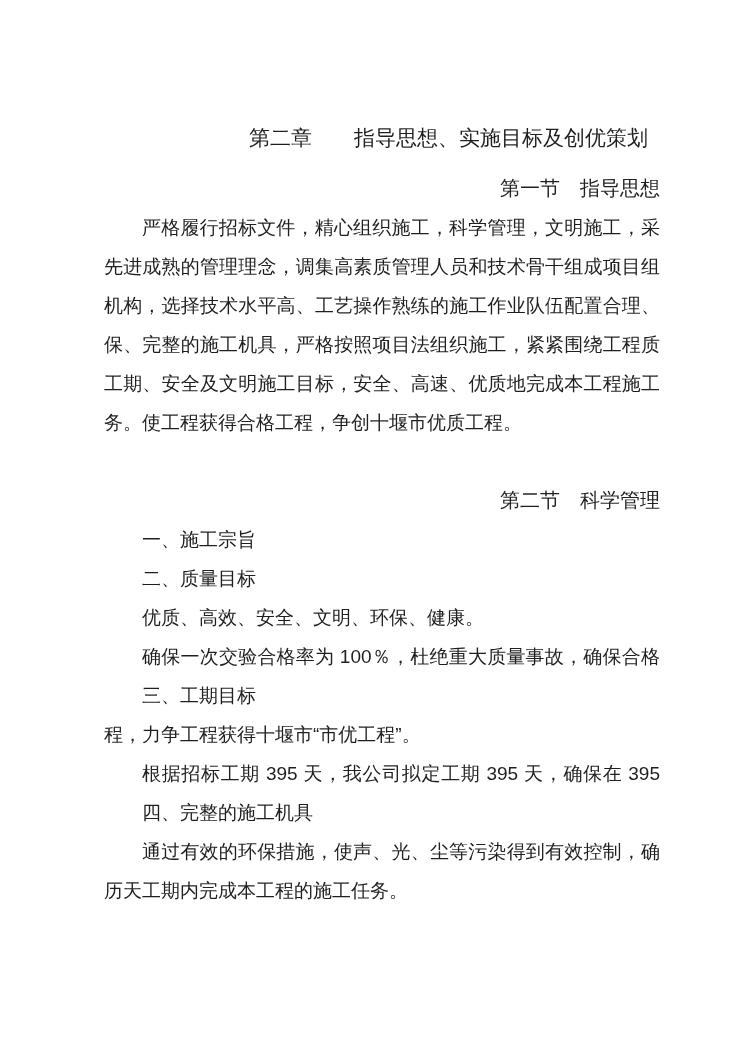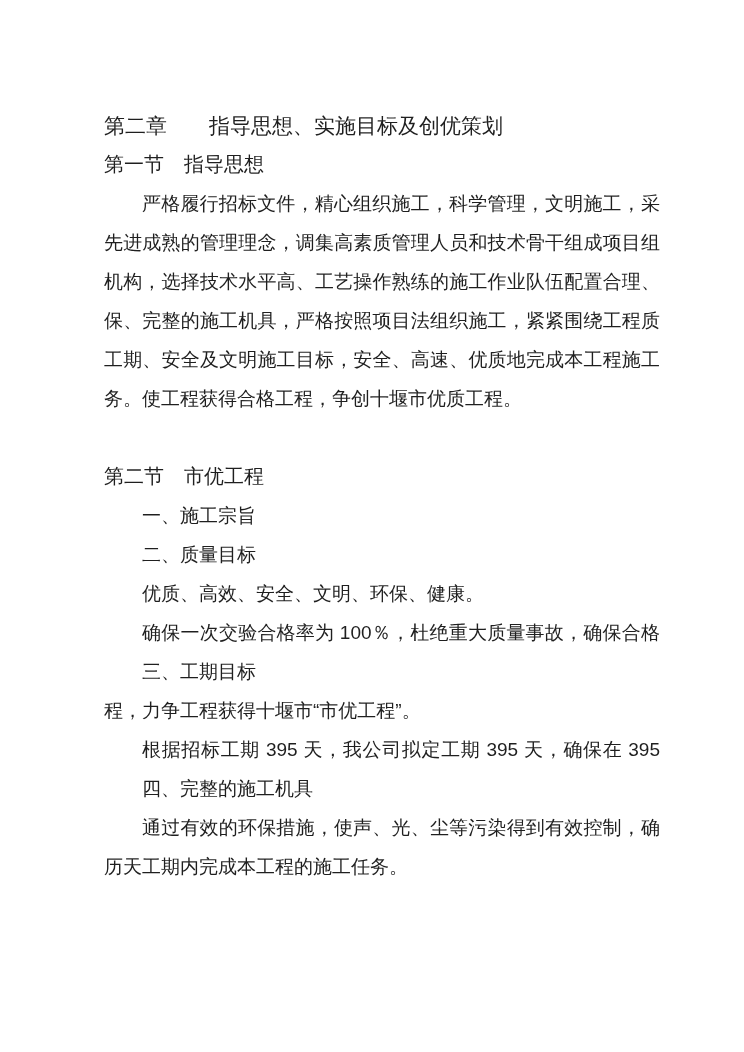--- a/index.html
+++ b/index.html
@@ -32,29 +32,29 @@
     overflow: hidden;
   }
   .indent {
     text-indent: 38px;
   }
   .chapter-title {
     height: 39px;
     line-height: 39px;
     font-size: 21px;
     font-weight: normal;
-    text-align: left;
-    margin: 0;
+    text-align: right;
+    margin: 12px;
   }
   .section-title {
     height: 39px;
     line-height: 39px;
     font-size: 20px;
     font-weight: normal;
-    text-align: left;
+    text-align: right;
     margin: 0;
   }
   .blank-line {
     height: 39px;
   }
 </style>
 </head>
 <body>
 
 <div class="page">
@@ -65,21 +65,21 @@
 
   <p class="line justify indent">严格履行招标文件，精心组织施工，科学管理，文明施工，采用</p>
   <p class="line justify">先进成熟的管理理念，调集高素质管理人员和技术骨干组成项目组织</p>
   <p class="line justify">机构，选择技术水平高、工艺操作熟练的施工作业队伍配置合理、环</p>
   <p class="line justify">保、完整的施工机具，严格按照项目法组织施工，紧紧围绕工程质量、</p>
   <p class="line justify">工期、安全及文明施工目标，安全、高速、优质地完成本工程施工任</p>
   <p class="line">务。使工程获得合格工程，争创十堰市优质工程。</p>
 
   <div class="blank-line"></div>
 
-  <h2 class="section-title">第二节　市优工程</h2>
+  <h2 class="section-title">第二节　科学管理</h2>
 
   <p class="line indent">一、施工宗旨</p>
   <p class="line indent">二、质量目标</p>
 
   <p class="line indent">优质、高效、安全、文明、环保、健康。</p>
   <p class="line justify indent">确保一次交验合格率为 100％，杜绝重大质量事故，确保合格工</p>
   <p class="line indent">三、工期目标</p>
 
   <p class="line">程，力争工程获得十堰市“市优工程”。</p>
   <p class="line justify indent">根据招标工期 395 天，我公司拟定工期 395 天，确保在 395 日</p>

